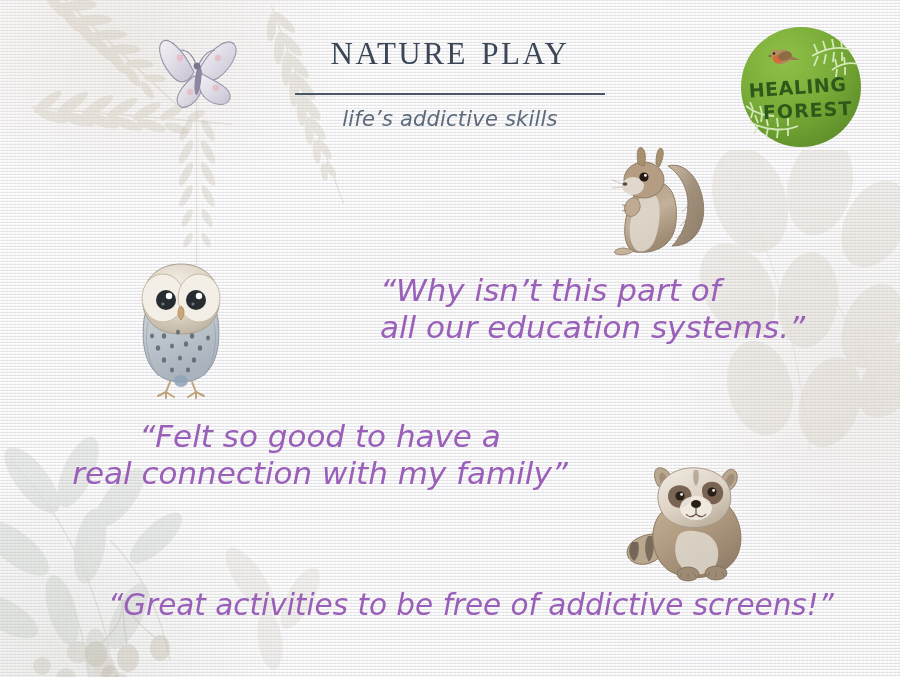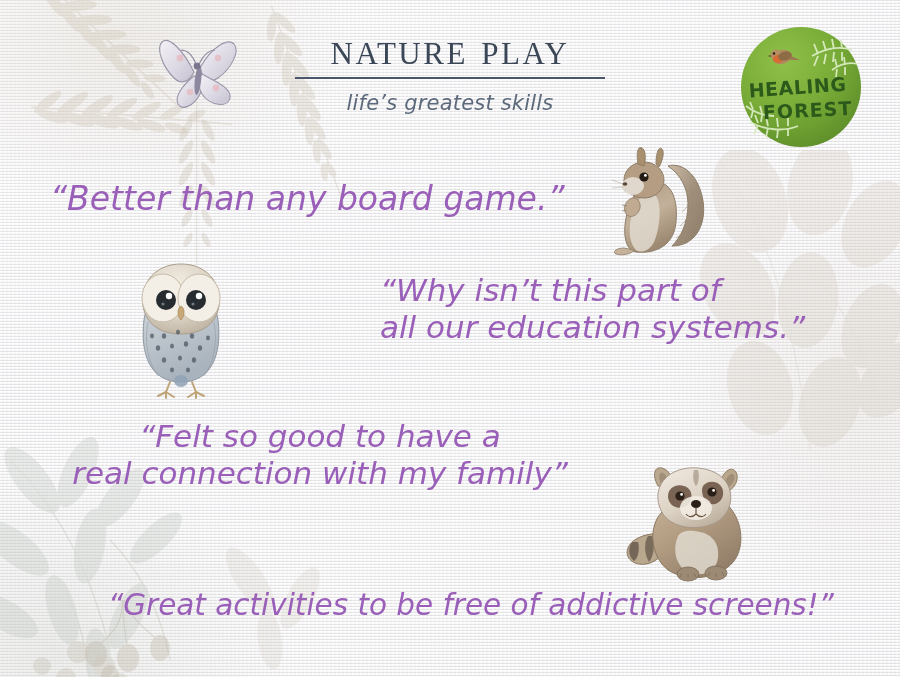--- a/index.html
+++ b/index.html
@@ -54,21 +54,21 @@
   }
   .brand-title {
     font-family: "Liberation Serif", "DejaVu Serif", serif;
     font-size: 44px;
     line-height: 1.02;
     letter-spacing: 2.5px;
     color: #3b4757;
     font-variant: small-caps;
     text-transform: lowercase;
     margin: 0;
-    padding: 0 0 0 0;
+    padding: 0 0 16px 0;
     font-weight: 400;
   }
   .brand-rule {
     width: 310px;
     height: 2px;
     margin: 4px auto 0 auto;
     background: #4a576a;
   }
   .brand-tagline {
     font-family: "DejaVu Sans", sans-serif;
@@ -296,21 +296,21 @@
         <ellipse cx="100" cy="78" rx="13" ry="34" transform="rotate(28 100 78)"></ellipse>
         <ellipse cx="70" cy="120" rx="12" ry="30" transform="rotate(-8 70 120)"></ellipse>
       </g>
     </svg>
 
   </div>
 
   <div class="header">
     <div class="brand-title">Nature Play</div>
     <div class="brand-rule"></div>
-    <div class="brand-tagline">life’s greatest skills</div>
+    <div class="brand-tagline">life’s addictive skills</div>
   </div>
 
   <div class="logo">
     <svg viewBox="0 0 122 122" width="122" height="122">
       <defs>
         <radialGradient id="logoGrad" cx="36%" cy="28%" r="78%">
           <stop offset="0%" stop-color="#8fc049"></stop>
           <stop offset="55%" stop-color="#78ab37"></stop>
           <stop offset="100%" stop-color="#5f8f2a"></stop>
         </radialGradient>
@@ -569,21 +569,20 @@
     <g stroke="#7a6a56" stroke-width="0.7" fill="none">
       <path d="M64 131 L62 135"></path>
         <path d="M70 132 L70 136"></path>
         <path d="M76 131 L78 135"></path>
       <path d="M92 130 L90 134"></path>
         <path d="M98 131 L98 135"></path>
         <path d="M104 130 L106 134"></path>
     </g>
   </svg>
 
-  <div class="quote" id="quote-1">“Better than any board game.”</div>
 
   <div class="quote" id="quote-2">“Why isn’t this part of
 all our education systems.”</div>
 
   <div class="quote" id="quote-3">“Felt so good to have a
 real connection with my family”</div>
 
   <div class="quote" id="quote-4">“Great activities to be free of addictive screens!”</div>
 
 </div>

